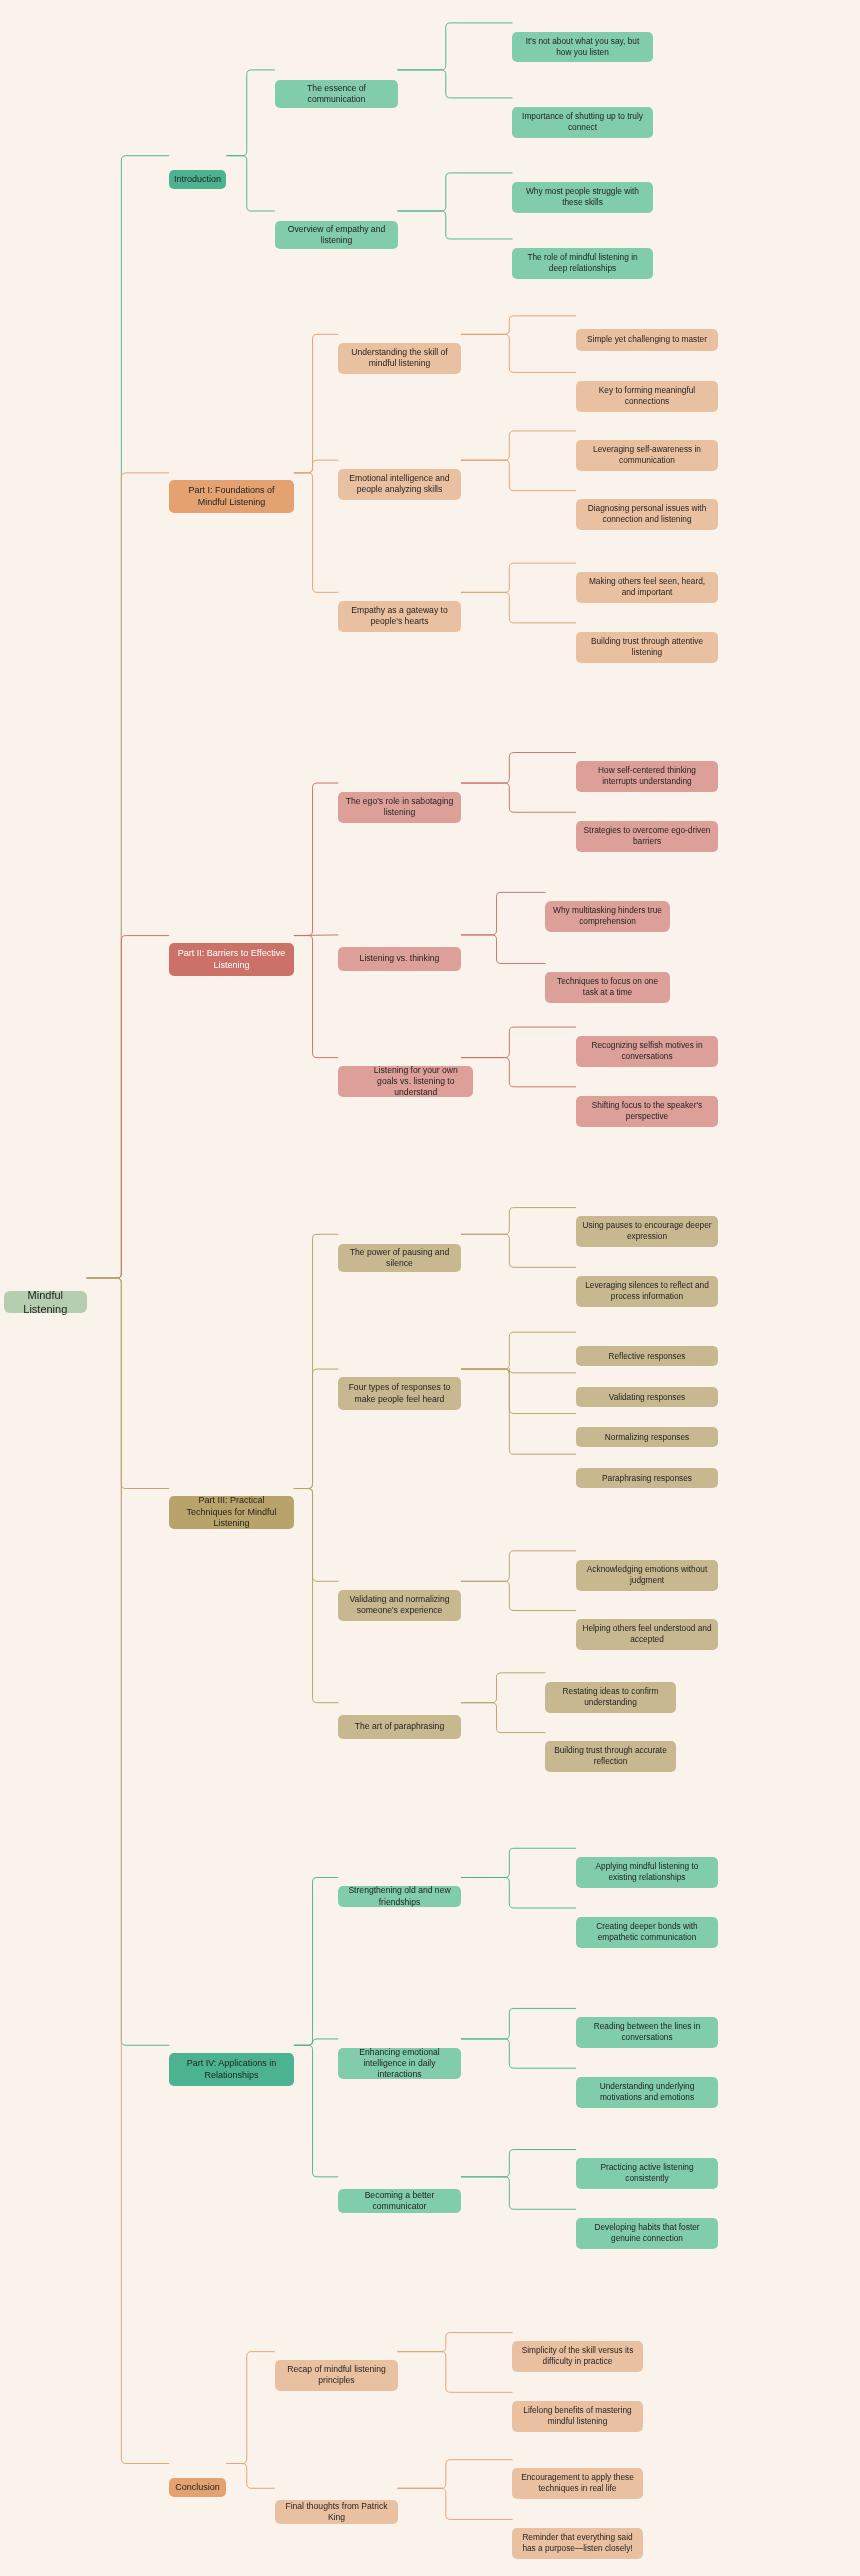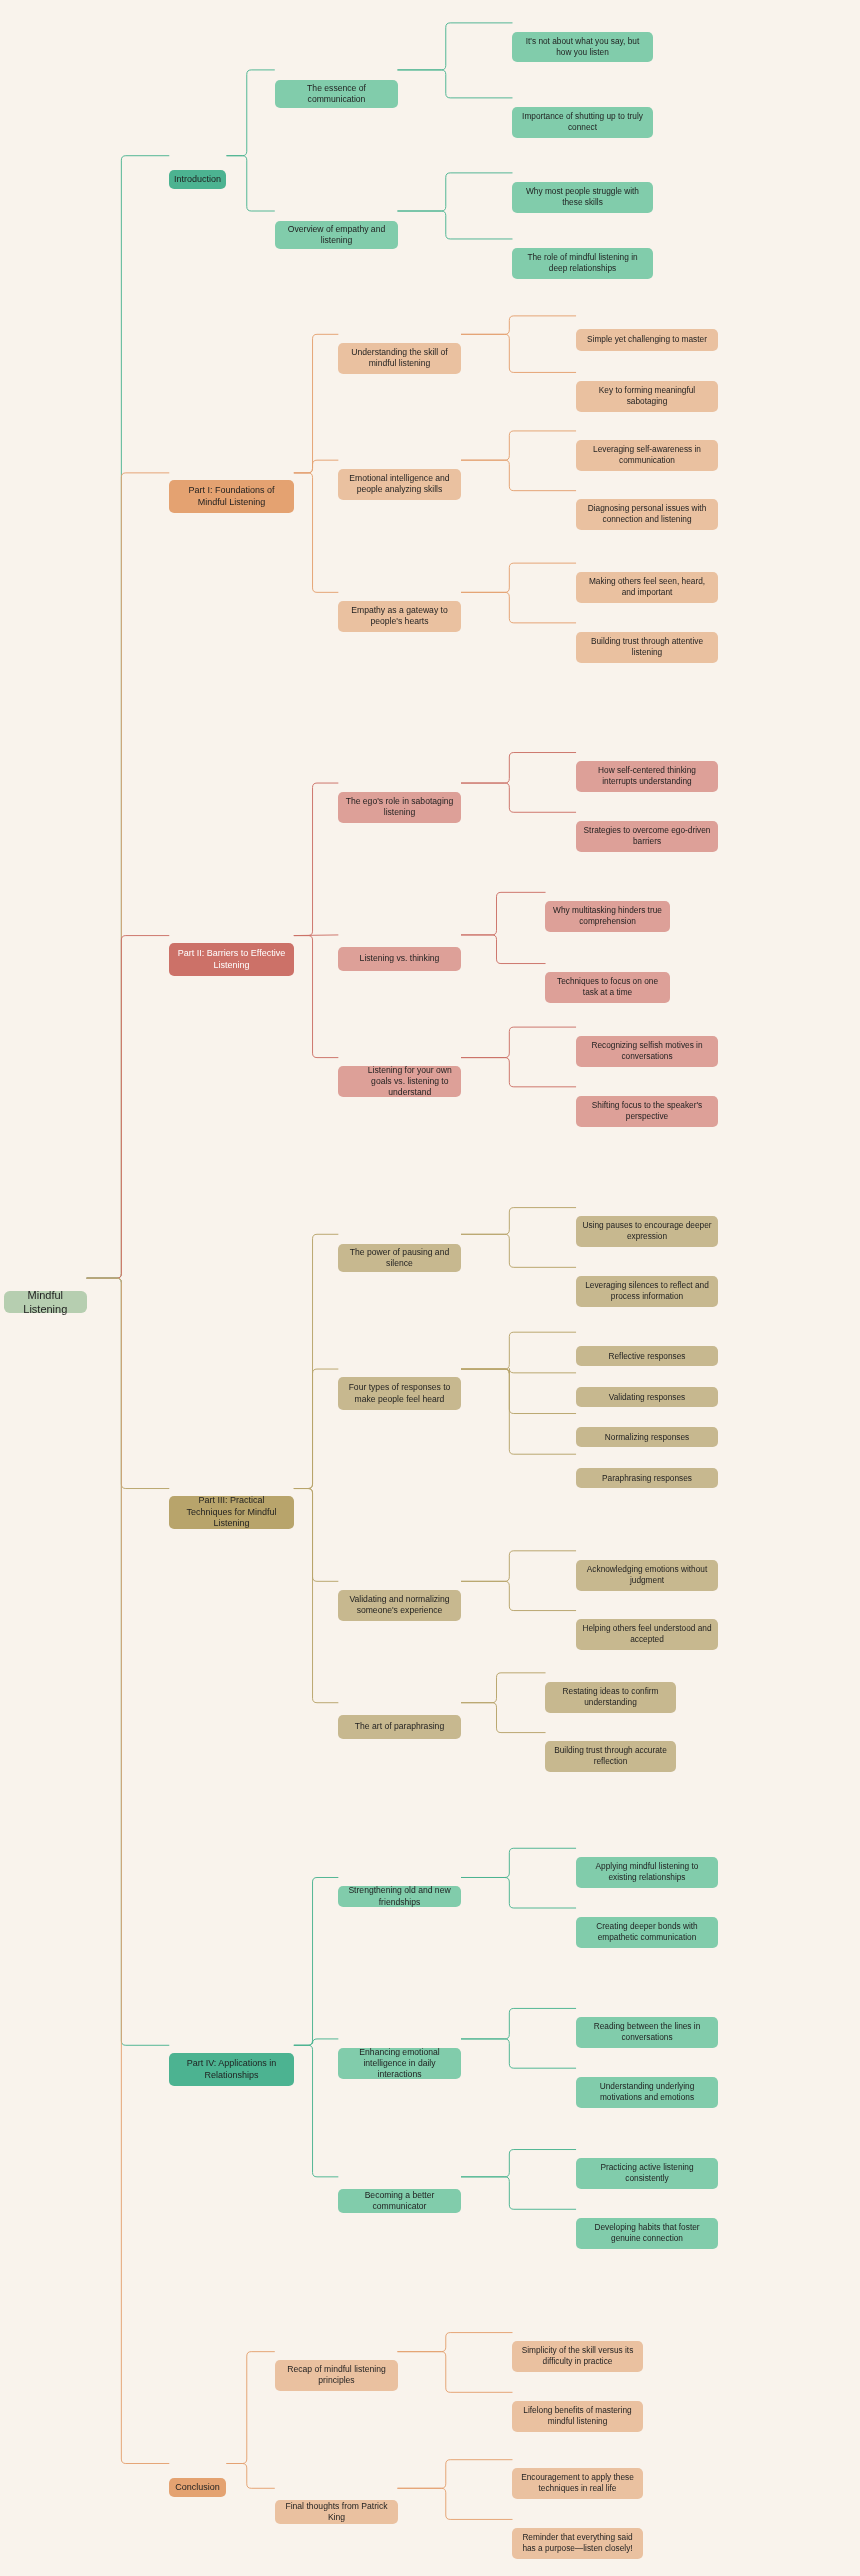--- a/index.html
+++ b/index.html
@@ -122,21 +122,21 @@
     <div class="node lvl1" style="left: 169px; top: 456px; width: 125px; height: 33px; background: rgb(228, 162, 113); color: rgb(31, 31, 31);">
       <span>Part I: Foundations of Mindful Listening</span>
     </div>
     <div class="node lvl2" style="left: 338px; top: 319px; width: 123px; height: 30.5px; background: rgb(234, 193, 160);">
       <span>Understanding the skill of mindful listening</span>
     </div>
     <div class="node lvl3" style="left: 576px; top: 305px; width: 142px; height: 21.6px; background: rgb(234, 193, 160);">
       <span>Simple yet challenging to master</span>
     </div>
     <div class="node lvl3" style="left: 576px; top: 357px; width: 142px; height: 30.5px; background: rgb(234, 193, 160);">
-      <span>Key to forming meaningful sabotaging</span>
+      <span>Key to forming meaningful connections</span>
     </div>
     <div class="node lvl2" style="left: 338px; top: 445px; width: 123px; height: 30.5px; background: rgb(234, 193, 160);">
       <span>Emotional intelligence and people analyzing skills</span>
     </div>
     <div class="node lvl3" style="left: 576px; top: 416px; width: 142px; height: 30.5px; background: rgb(234, 193, 160);">
       <span>Leveraging self-awareness in communication</span>
     </div>
     <div class="node lvl3" style="left: 576px; top: 475px; width: 142px; height: 30.5px; background: rgb(234, 193, 160);">
       <span>Diagnosing personal issues with connection and listening</span>
     </div>
@@ -157,27 +157,27 @@
     </div>
     <div class="node lvl3" style="left: 576px; top: 737px; width: 142px; height: 30.5px; background: rgb(221, 160, 152);">
       <span>How self-centered thinking interrupts understanding</span>
     </div>
     <div class="node lvl3" style="left: 576px; top: 797px; width: 142px; height: 30.5px; background: rgb(221, 160, 152);">
       <span>Strategies to overcome ego-driven barriers</span>
     </div>
     <div class="node lvl2" style="left: 338px; top: 923px; width: 123px; height: 24px; background: rgb(221, 160, 152);">
       <span>Listening vs. thinking</span>
     </div>
-    <div class="node lvl3" style="left: 545px; top: 877px; width: 125px; height: 30.5px; background: rgb(221, 160, 152);">
+    <div class="node lvl3" style="left: 545px; top: 877px; width: 125px; height: 30.5px; background: rgb(221, 160, 152); border-radius: 6px;">
       <span>Why multitasking hinders true comprehension</span>
     </div>
     <div class="node lvl3" style="left: 545px; top: 948px; width: 125px; height: 30.5px; background: rgb(221, 160, 152);">
       <span>Techniques to focus on one task at a time</span>
     </div>
-    <div class="node lvl2" style="left: 338px; top: 1042px; width: 123px; height: 30.5px; background: rgb(221, 160, 152); padding-left: 27px;">
+    <div class="node lvl2" style="left: 338px; top: 1042px; width: 135px; height: 30.5px; background: rgb(221, 160, 152); padding-left: 27px;">
       <span>Listening for your own goals vs. listening to understand</span>
     </div>
     <div class="node lvl3" style="left: 576px; top: 1012px; width: 142px; height: 30.5px; background: rgb(221, 160, 152);">
       <span>Recognizing selfish motives in conversations</span>
     </div>
     <div class="node lvl3" style="left: 576px; top: 1072px; width: 142px; height: 30.5px; background: rgb(221, 160, 152);">
       <span>Shifting focus to the speaker's perspective</span>
     </div>
     <div class="node lvl1" style="left: 169px; top: 1472px; width: 125px; height: 33px; background: rgb(184, 164, 107); color: rgb(31, 31, 31);">
       <span>Part III: Practical Techniques for Mindful Listening</span>

